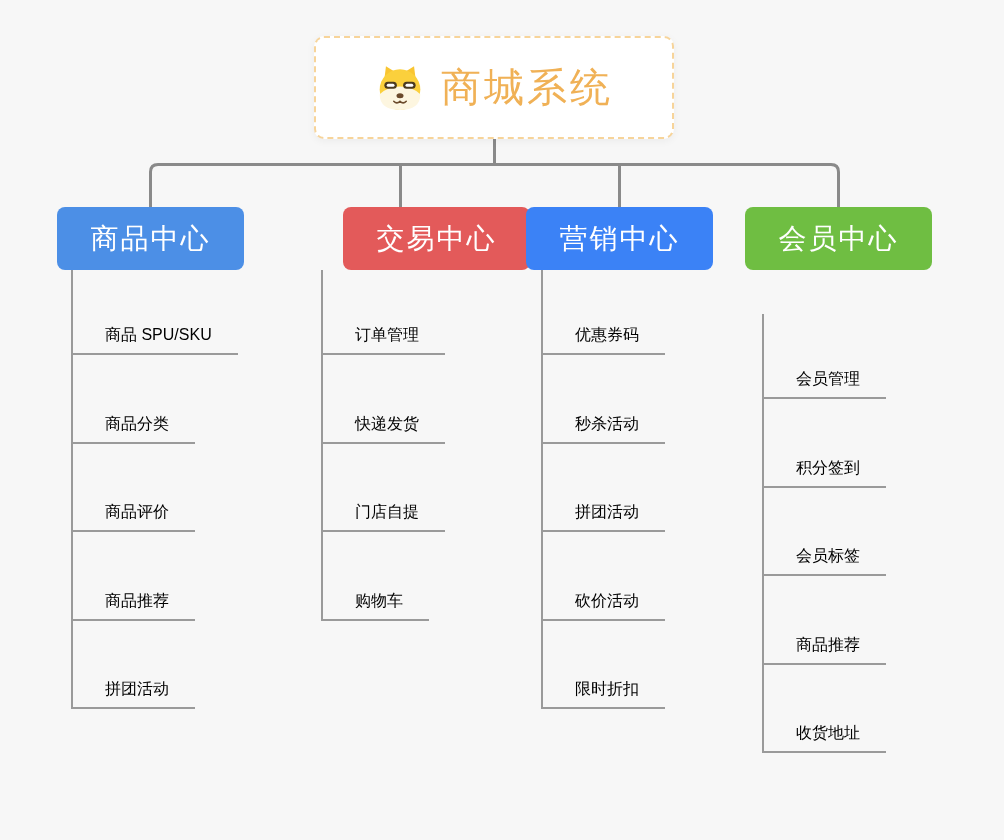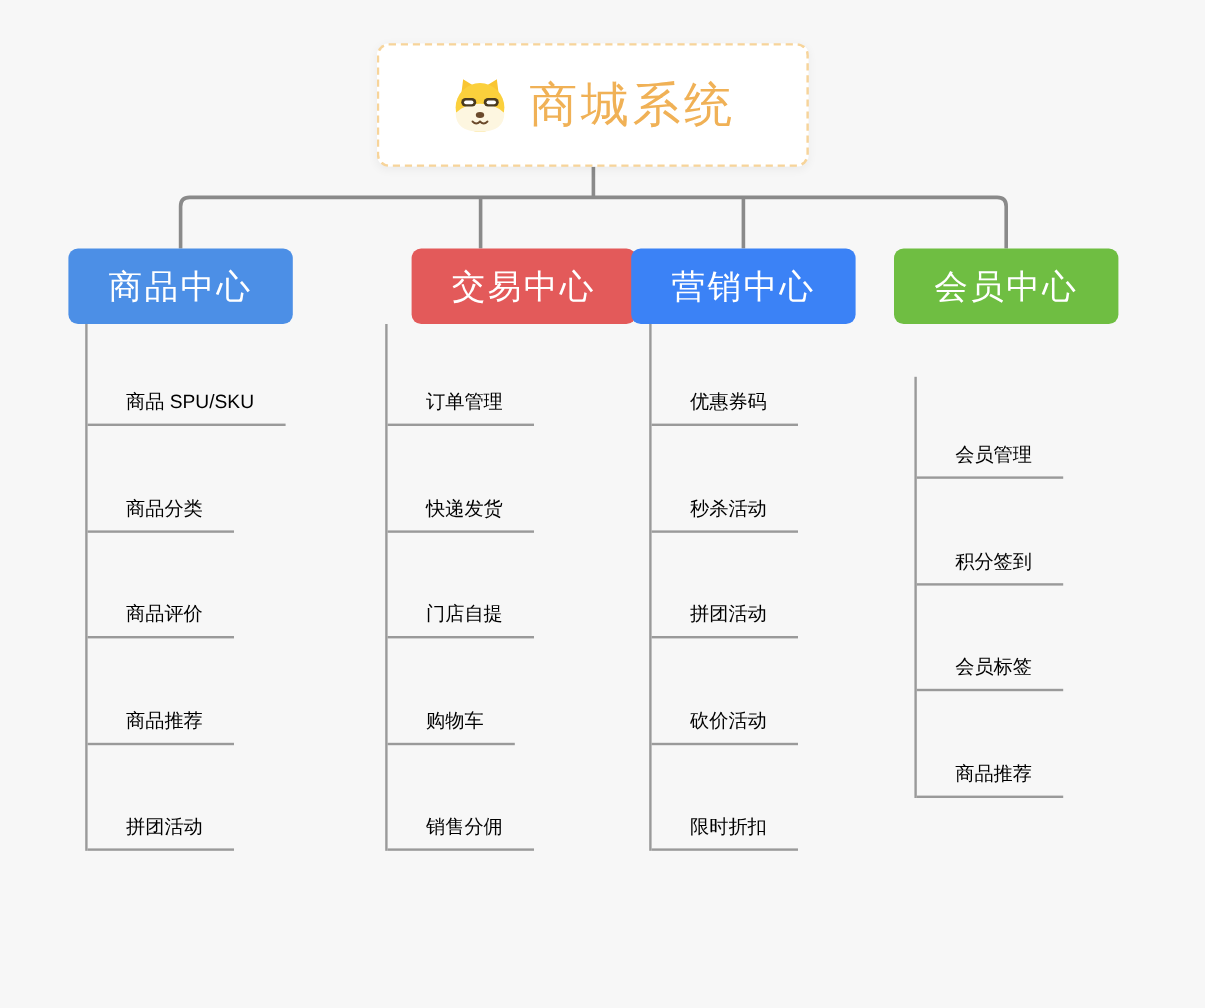--- a/index.html
+++ b/index.html
@@ -115,31 +115,31 @@
     <div class="leaf">商品评价</div>
     <div class="leaf">商品推荐</div>
     <div class="leaf">拼团活动</div>
   </div>
 
   <div class="leaf-col col-2">
     <div class="leaf">订单管理</div>
     <div class="leaf">快递发货</div>
     <div class="leaf">门店自提</div>
     <div class="leaf">购物车</div>
-    <div class="leaf">销售分佣</div>
   </div>
 
   <div class="leaf-col col-3">
     <div class="leaf">优惠券码</div>
     <div class="leaf">秒杀活动</div>
     <div class="leaf">拼团活动</div>
     <div class="leaf">砍价活动</div>
     <div class="leaf">限时折扣</div>
   </div>
 
   <div class="leaf-col col-4">
     <div class="leaf">会员管理</div>
     <div class="leaf">积分签到</div>
     <div class="leaf">会员标签</div>
     <div class="leaf">商品推荐</div>
+    <div class="leaf">收货地址</div>
   </div>
 
 </div>
 
 </body></html>

